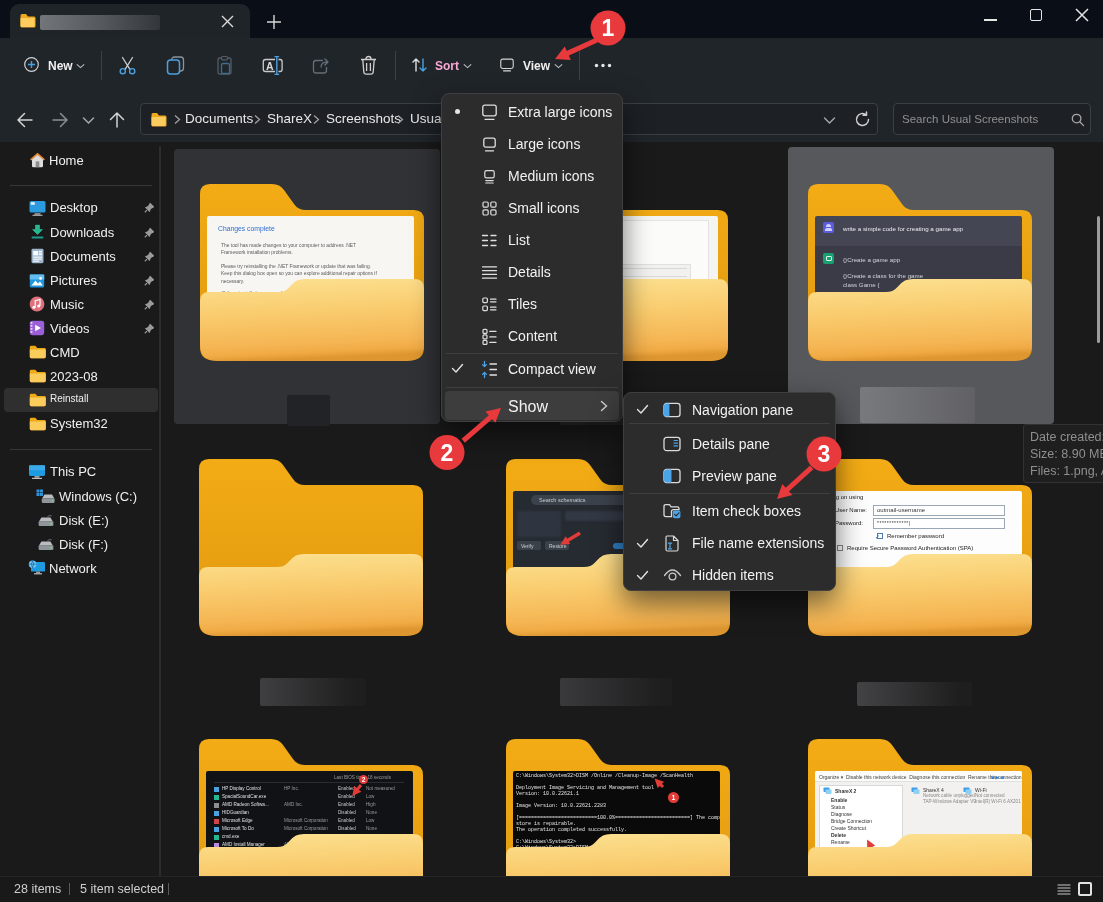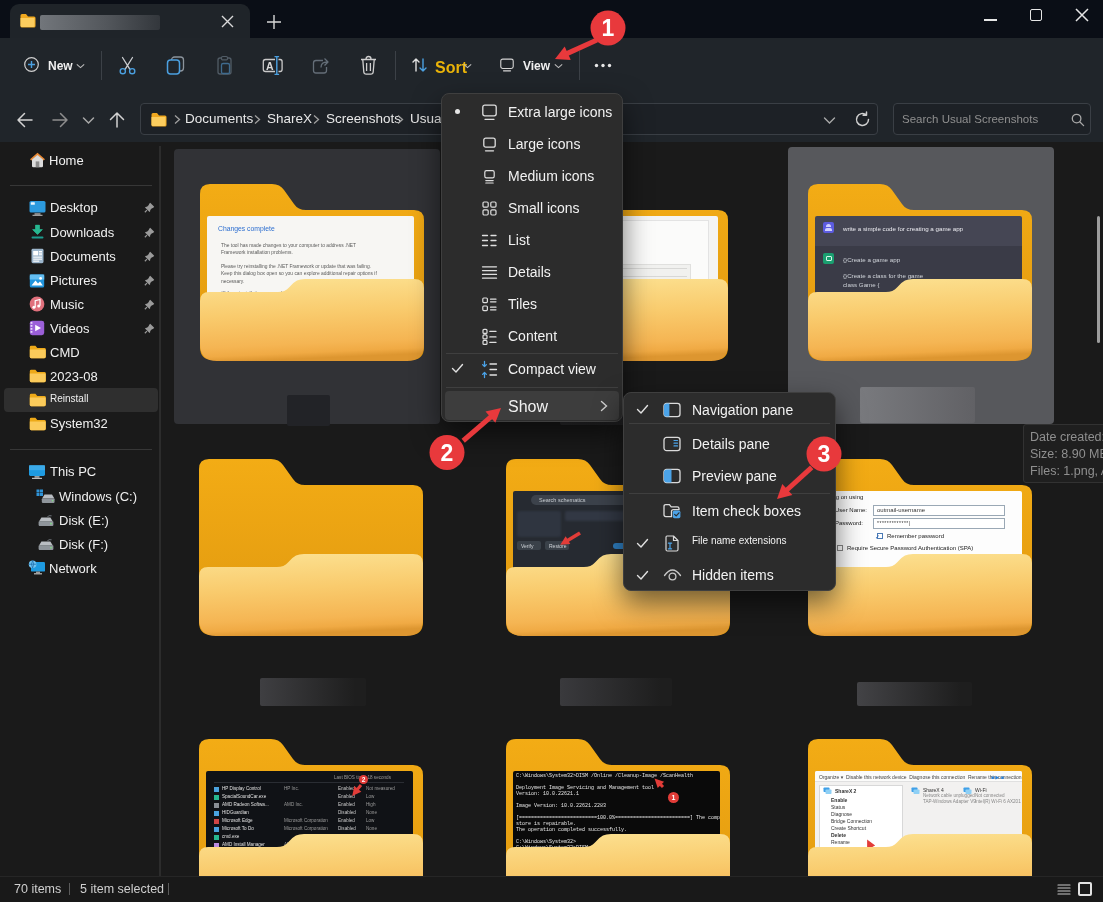--- a/index.html
+++ b/index.html
@@ -94,21 +94,21 @@
 <path d="M3.8 4.8 L4.8 17 q0.2 2.2 2.4 2.2 h4.6 q2.2 0 2.4-2.2 L15.2 4.8"></path>
 <path d="M7.6 8 v8 M11.4 8 v8"></path>
       </g>
     </svg>
 <svg class="abs" style="left:411px;top:57px" width="17" height="16" viewBox="0 0 17 16">
 <g fill="none" stroke-width="1.4" stroke-linecap="round" stroke-linejoin="round">
 <path d="M5 14 V2 M5 2 L2 5 M5 2 L8 5" stroke="#e0e0e0"></path>
 <path d="M12 2 V14 M12 14 L9 11 M12 14 L15 11" stroke="#4ba0e0"></path>
       </g>
     </svg>
-<div class="txt" style="left:435px;top:59px;font-size:16px;color:#eab308;font-weight:600">Sort</div>
+<div class="txt" style="left:435px;top:59px;font-size:12px;color:#f9a8d4;font-weight:600">Sort</div>
 <svg class="abs" style="left:463px;top:63px" width="9" height="6" viewBox="0 0 11 7">
       <path d="M1 1.5 L5.5 5.5 L10 1.5" fill="none" stroke="#bdbdbd" stroke-width="1.3"></path>
     </svg>
 <svg class="abs" style="left:500px;top:58px" width="14" height="14" viewBox="0 0 18 17">
 <rect x="1" y="1" width="16" height="12" rx="2.5" fill="none" stroke="#d5d5d5" stroke-width="1.4"></rect>
 <path d="M4.5 16 h9" stroke="#d5d5d5" stroke-width="1.4" stroke-linecap="round"></path>
     </svg>
 <div class="txt" style="left:523px;top:59px;font-size:12px;color:#f0f0f0;font-weight:600">View</div>
 <svg class="abs" style="left:554px;top:63px" width="9" height="6" viewBox="0 0 11 7">
       <path d="M1 1.5 L5.5 5.5 L10 1.5" fill="none" stroke="#bdbdbd" stroke-width="1.3"></path>
@@ -751,38 +751,38 @@
         <path d="M11.6 11.3 L13.2 12.9 L16 9.8" fill="none" stroke="#2c2c2c" stroke-width="1.2" stroke-linecap="round" stroke-linejoin="round"></path>
       </svg>
     </div>
 <div class="txt" style="left:692px;top:503.0px;font-size:14px;color:#f2f2f2">Item check boxes</div>
 <div class="abs" style="left:665.0px;top:534.5px">
       <svg width="14" height="17" viewBox="0 0 14 17">
         <path d="M2 1 h6.5 L13 5.5 V14.5 q0 1.5-1.5 1.5 h-9 Q1 16 1 14.5 v-12 Q1 1 2 1 z M8.5 1 V5.5 H13" fill="none" stroke="#dadada" stroke-width="1.2" stroke-linejoin="round"></path>
         <path d="M5 8.5 v5 M3.4 8.2 h3.2 M3.4 13.8 h3.2" stroke="#4ba3e8" stroke-width="1.2" stroke-linecap="round"></path>
       </svg>
     </div>
-<div class="txt" style="left:692px;top:535.0px;font-size:10px;color:#f2f2f2">File name extensions</div>
+<div class="txt" style="left:692px;top:535.0px;font-size:14px;color:#f2f2f2">File name extensions</div>
 <svg class="abs" style="left:636px;top:537.5px" width="13" height="11" viewBox="0 0 13 11">
       <path d="M1.5 5.5 L5 9 L11.5 1.5" fill="none" stroke="#e0e0e0" stroke-width="1.4" stroke-linecap="round" stroke-linejoin="round"></path>
     </svg>
 <div class="abs" style="left:662.5px;top:569.0px">
       <svg width="19" height="12" viewBox="0 0 19 12">
         <path d="M1.5 6.5 Q9.5 -4.5 17.5 6.5" fill="none" stroke="#c9c9c9" stroke-width="1.3" stroke-linecap="round"></path>
         <circle cx="9.5" cy="7.5" r="3.4" fill="none" stroke="#c9c9c9" stroke-width="1.3"></circle>
       </svg>
     </div>
 <div class="txt" style="left:692px;top:567.0px;font-size:14px;color:#f2f2f2">Hidden items</div>
 <svg class="abs" style="left:636px;top:569.5px" width="13" height="11" viewBox="0 0 13 11">
       <path d="M1.5 5.5 L5 9 L11.5 1.5" fill="none" stroke="#e0e0e0" stroke-width="1.4" stroke-linecap="round" stroke-linejoin="round"></path>
     </svg>
 <div class="abs" style="left:629px;top:423px;width:201px;height:1px;background:#3f3f3f"></div>
 <div class="abs" style="left:629px;top:493px;width:201px;height:1px;background:#3f3f3f"></div>
 <div class="abs" style="left:0;top:876px;width:1103px;height:26px;background:#191919;border-top:1px solid #262626"></div>
-<div class="txt" style="left:14px;top:882px;font-size:12.5px;color:#cfcfcf">70 items</div>
+<div class="txt" style="left:14px;top:882px;font-size:12.5px;color:#cfcfcf">28 items</div>
 <div class="abs" style="left:69px;top:883px;width:1px;height:12px;background:#5a5a5a"></div>
 <div class="txt" style="left:80px;top:882px;font-size:12.5px;color:#cfcfcf">5 item selected</div>
 <div class="abs" style="left:168px;top:883px;width:1px;height:12px;background:#5a5a5a"></div>
 <svg class="abs" style="left:1057px;top:883px" width="14" height="13" viewBox="0 0 14 13">
       <g stroke="#c8c8c8" stroke-width="1.2" stroke-linecap="round">
         <path d="M1 2 H13 M1 5 H13 M1 8 H13 M1 11 H13"></path>
       </g>
     </svg>
 <div class="abs" style="left:1078px;top:882px;width:14px;height:14px;border:2px solid #e2e2e2;border-radius:2px"></div>
 <svg class="abs" style="left:0;top:0;overflow:visible" width="1103" height="902" viewBox="0 0 1103 902">

